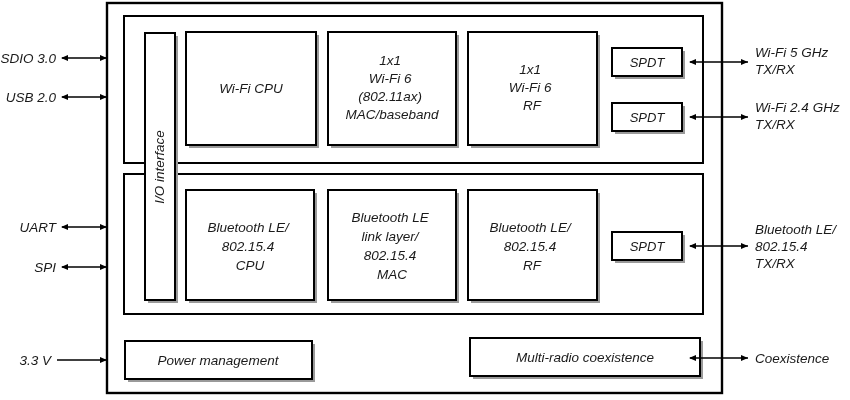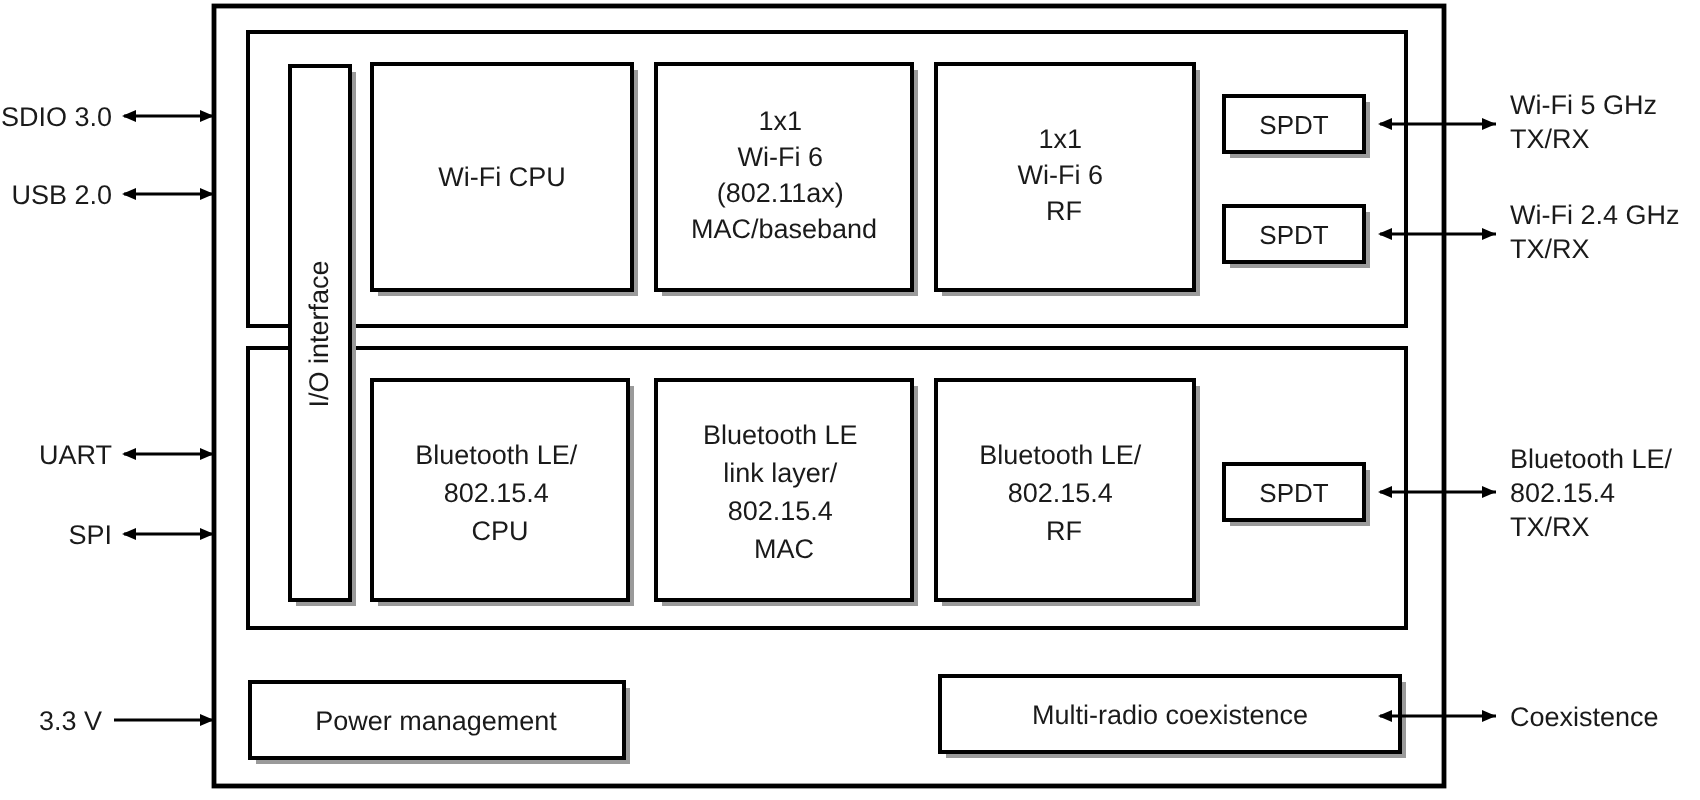--- a/index.html
+++ b/index.html
@@ -7,20 +7,21 @@
     padding: 0;
     background: #ffffff;
   }
   #diagram-root {
     position: relative;
     width: 850px;
     height: 400px;
     background: #ffffff;
     font-family: "Liberation Sans", sans-serif;
     overflow: hidden;
+    font-style: italic;
   }
   svg#diagram-svg {
     position: absolute;
     left: 0;
     top: 0;
     width: 850px;
     height: 400px;
     display: block;
   }
   .blk {

